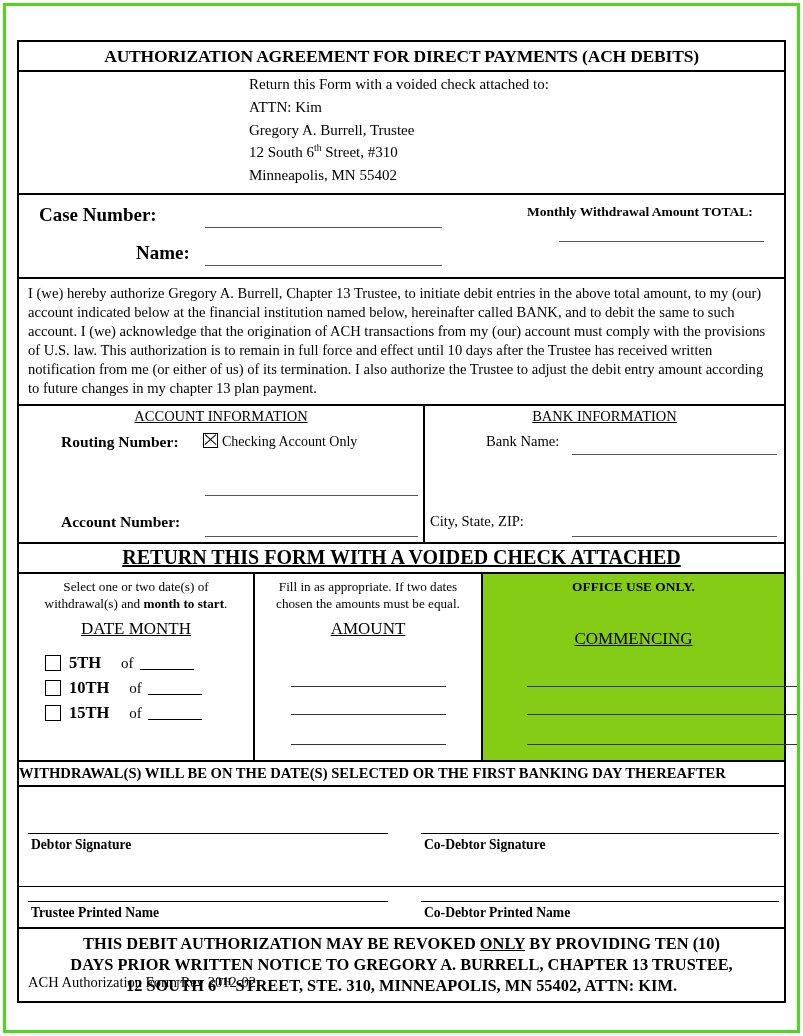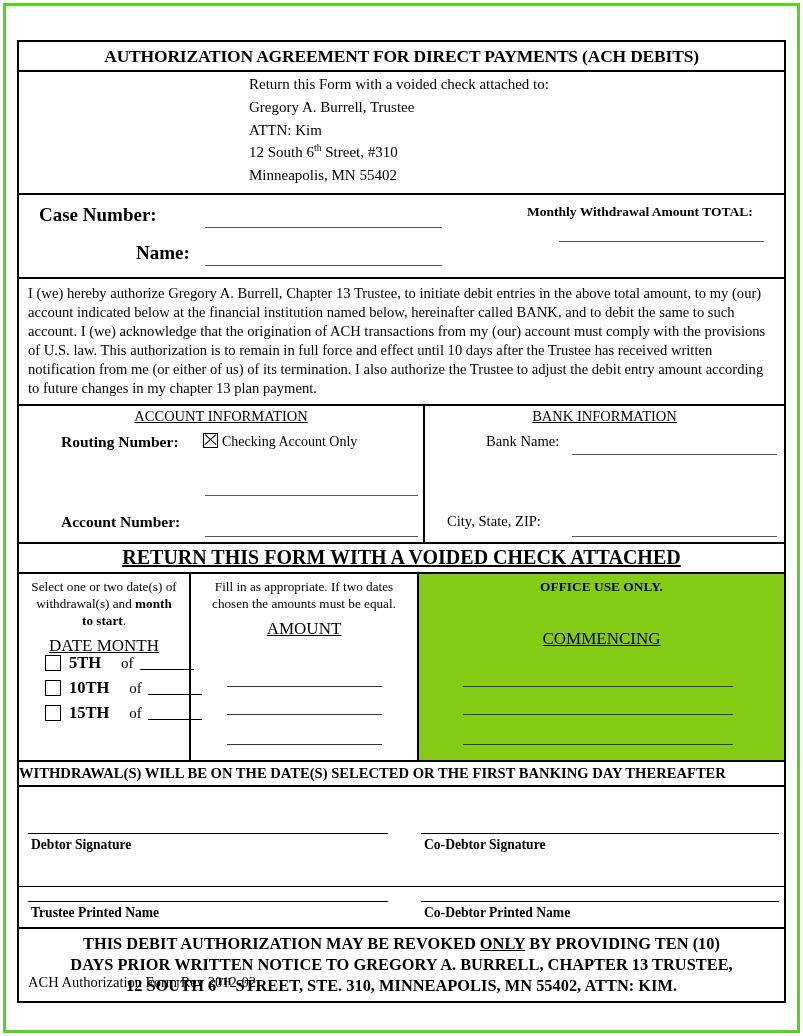--- a/index.html
+++ b/index.html
@@ -166,39 +166,39 @@
   }
   .xbox::before { transform: rotate(42deg); }
   .xbox::after  { transform: rotate(-42deg); }
 
   #routing-rule  { left: 186px; top: 89px; width: 213px; }
   #account-label { left: 42px; top: 107px; }
   #account-rule  { left: 186px; top: 130px; width: 213px; }
 
   #bank-name-label { left: 61px; top: 27px; }
   #bank-name-rule  { left: 147px; top: 48px; width: 205px; }
-  #city-label      { left: 5px; top: 107px; margin-left: 17px; }
+  #city-label      { left: 5px; top: 107px; }
   #city-rule       { left: 147px; top: 130px; width: 205px; }
 
   
   .return-banner {
     text-align: center;
     font-weight: bold;
     font-size: 20px;
     padding: 2px 0 3px 0;
   }
   .return-banner span { text-decoration: underline; }
 
   
   .dao-band {
     display: flex;
     height: 186px;
   }
   .dao-dates {
-    width: 172px;
+    width: 236px;
     box-sizing: border-box;
     border-right: 2px solid #000;
     position: relative;
   }
   .dao-amount {
     width: 228px;
     box-sizing: border-box;
     border-right: 2px solid #000;
     position: relative;
   }
@@ -333,22 +333,22 @@
 <div id="page-frame"></div>
 
 <div id="sheet">
 
   <div id="form-box">
 
     <div class="title band">AUTHORIZATION AGREEMENT FOR DIRECT PAYMENTS (ACH DEBITS)</div>
 
     <div class="addr-block band">
       <div class="addr-line">Return this Form with a voided check attached to:</div>
+      <div class="addr-line">ATTN: Kim</div>
       <div class="addr-line">Gregory A. Burrell, Trustee</div>
-      <div class="addr-line">ATTN: Kim</div>
       <div class="addr-line"><span>12 South 6</span><sup>th</sup><span> Street,  #310</span></div>
       <div class="addr-line">Minneapolis, MN  55402</div>
     </div>
 
     <div class="case-band band">
       <div class="case-label" id="case-number-label">Case Number:</div>
       <div class="rule" id="case-number-rule"></div>
       <div class="case-label" id="name-label">Name:</div>
       <div class="rule" id="name-rule"></div>
       <div id="mwa-label">Monthly Withdrawal Amount TOTAL:</div>

